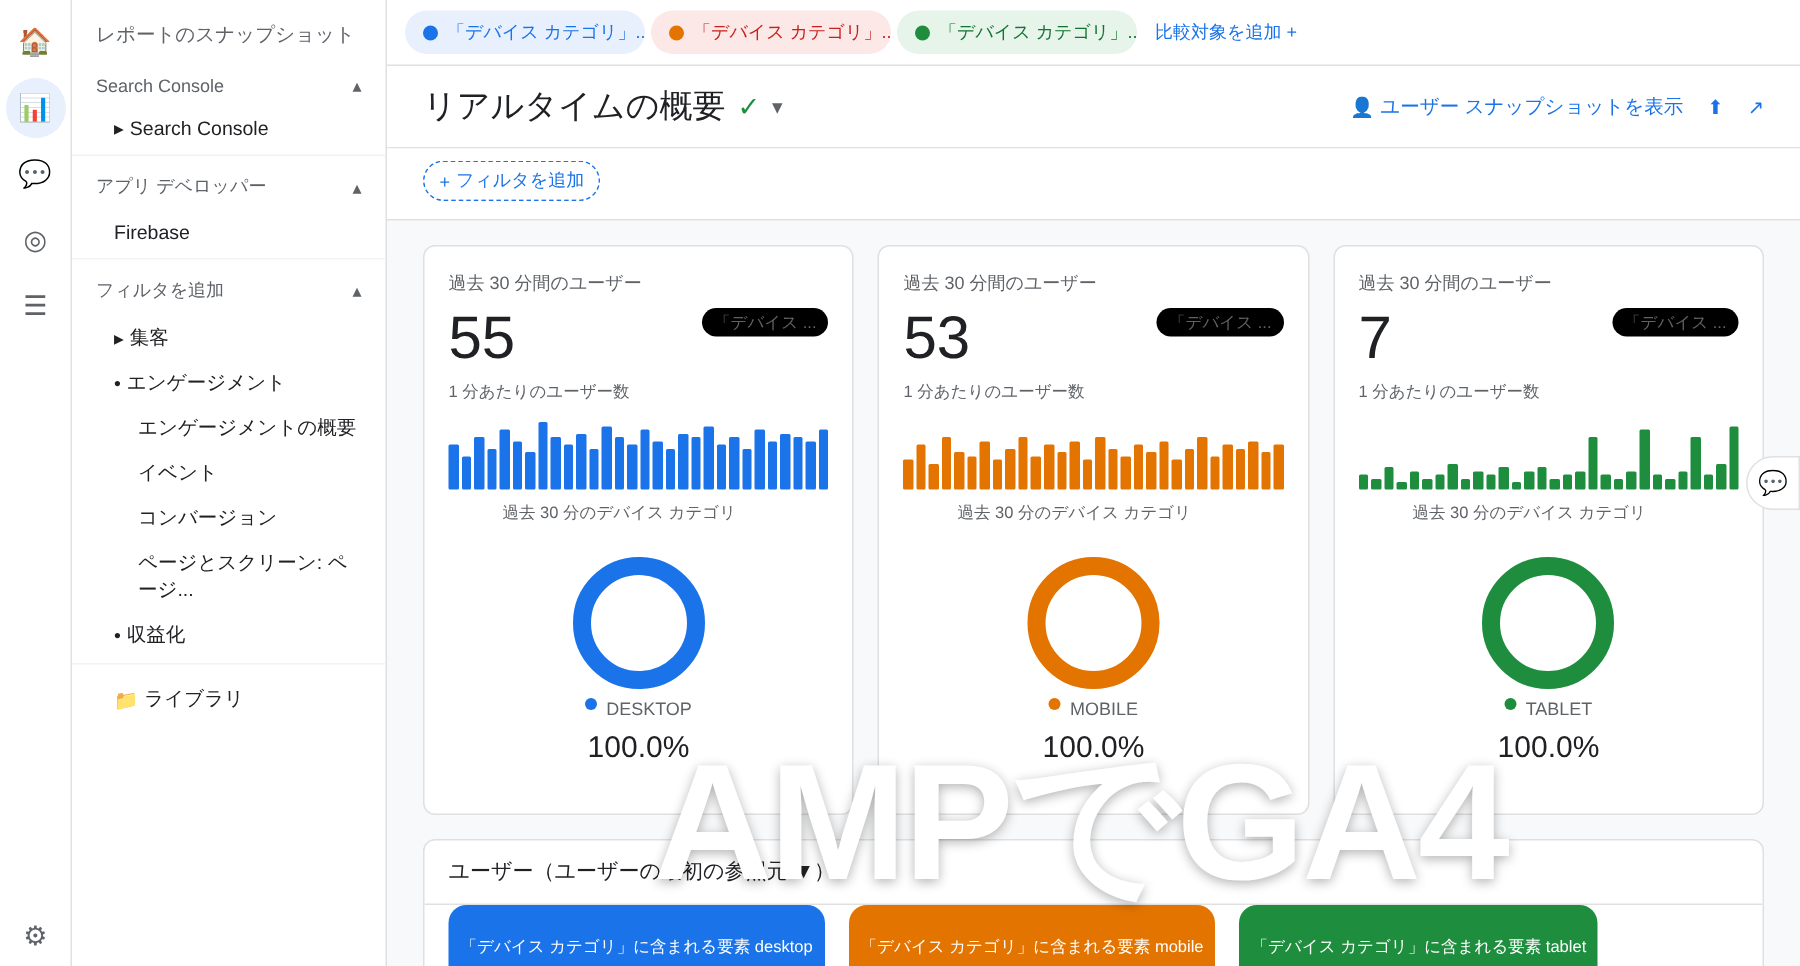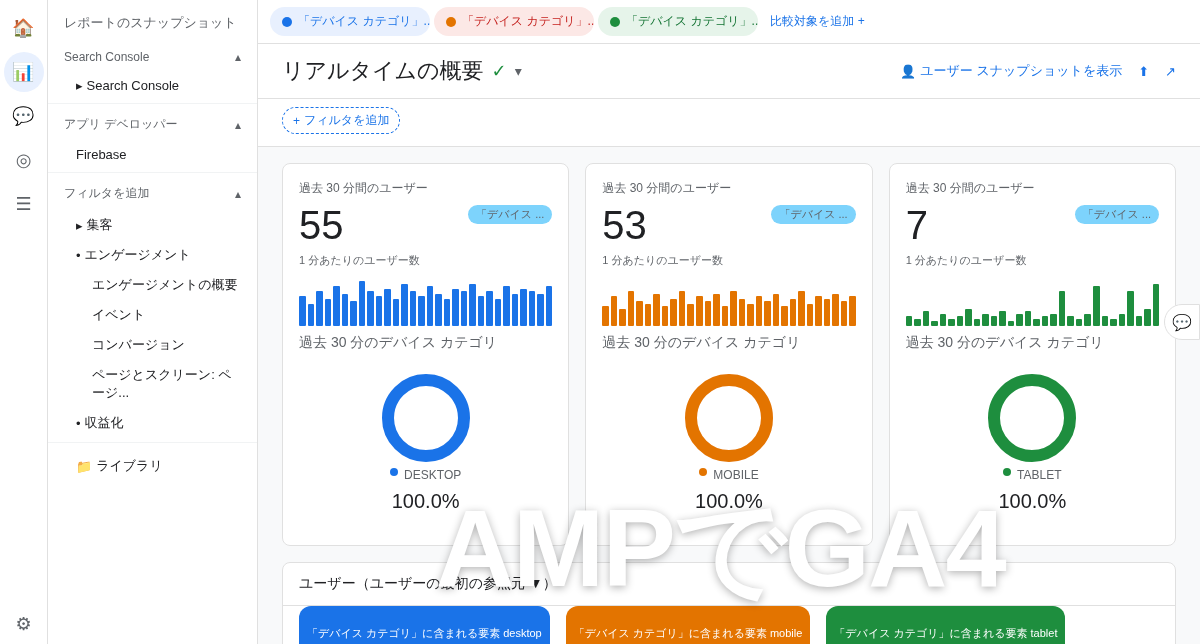--- a/index.html
+++ b/index.html
@@ -177,21 +177,21 @@
       padding: 16px;
       border: 1px solid #e0e0e0;
     }
     .metric-label { font-size: 12px; color: #5f6368; margin-bottom: 8px; }
     .metric-value-row { display: flex; align-items: flex-start; justify-content: space-between; margin-bottom: 8px; }
     .metric-value { font-size: 40px; font-weight: 300; color: #202124; line-height: 1; }
     .metric-tag {
       font-size: 11px;
       padding: 2px 8px;
       border-radius: 12px;
-      background: #7dd3fc;
+      background: #000000;
       color: #5f6368;
       white-space: nowrap;
     }
     .metric-sublabel { font-size: 11px; color: #5f6368; margin-bottom: 8px; }
 
     
     .bar-chart {
       display: flex;
       align-items: flex-end;
       gap: 2px;
@@ -199,21 +199,21 @@
       margin-bottom: 8px;
     }
     .bar {
       flex: 1;
       border-radius: 1px;
       min-width: 3px;
     }
     .blue-bar { background: #1a73e8; }
     .orange-bar { background: #e37400; }
     .teal-bar { background: #1e8e3e; }
-    .chart-label { font-size: 14px; color: #5f6368; }
+    .chart-label { font-size: 11px; color: #5f6368; margin-left: 36px; }
 
     
     .donut-area {
       display: flex;
       flex-direction: column;
       align-items: center;
       padding: 16px 0;
     }
     .donut-legend {
       display: flex;

